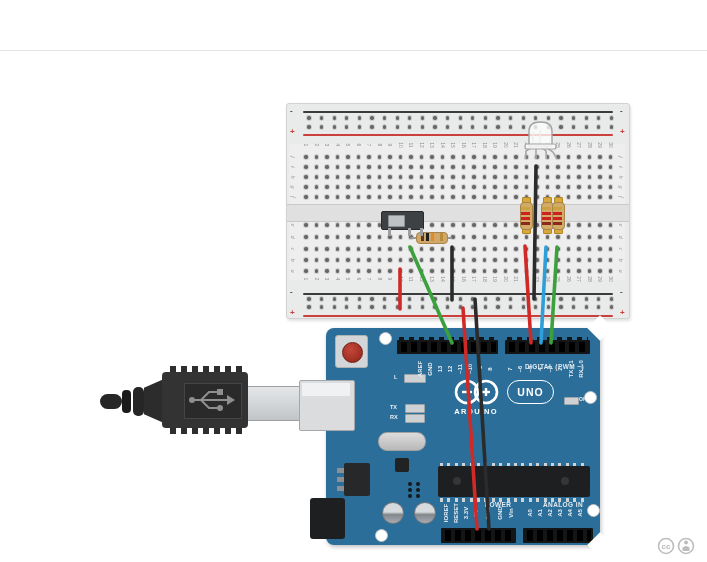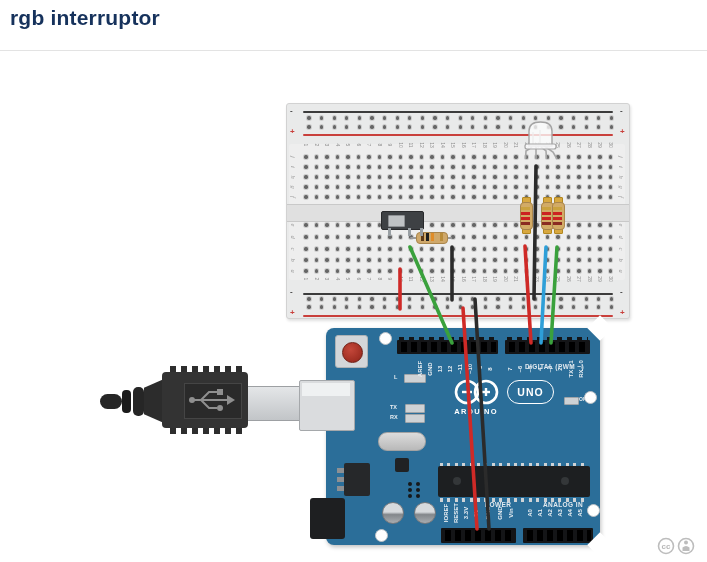--- a/index.html
+++ b/index.html
@@ -90,21 +90,20 @@
   .usb-socket{left:299px;top:380px;width:54px;height:49px;background:#dadcde;border:1px solid #a5a8ab;
               border-radius:2px;z-index:14;}
   .socket-shine{left:2px;top:2px;width:48px;height:13px;background:#eff1f2;}
   .wires-svg{left:0;top:0;z-index:40;pointer-events:none;}
 </style>
 </head>
 <body>
 
 <div class="stage">
 
-  <div class="abs page-title">rgb interruptor</div>
   <div class="abs divider"></div>
 
   <div class="abs breadboard" id="bb">
     <div class="abs bb-main"></div>
     <div class="abs bb-channel"></div>
   <div class="rail-line" style="position: absolute; left: 16px; top: 7px; width: 310px; background: rgb(60, 60, 60);"></div>
       <div class="rail-line" style="position: absolute; left: 16px; top: 30px; width: 310px; background: rgb(201, 64, 60);"></div>
       <div class="rail-line" style="position: absolute; left: 16px; top: 189px; width: 310px; background: rgb(60, 60, 60);"></div>
       <div class="rail-line" style="position: absolute; left: 16px; top: 211px; width: 310px; background: rgb(201, 64, 60);"></div>
       <div class="bb-dot" style="position: absolute; left: 20.3px; top: 12.3px;"></div>

